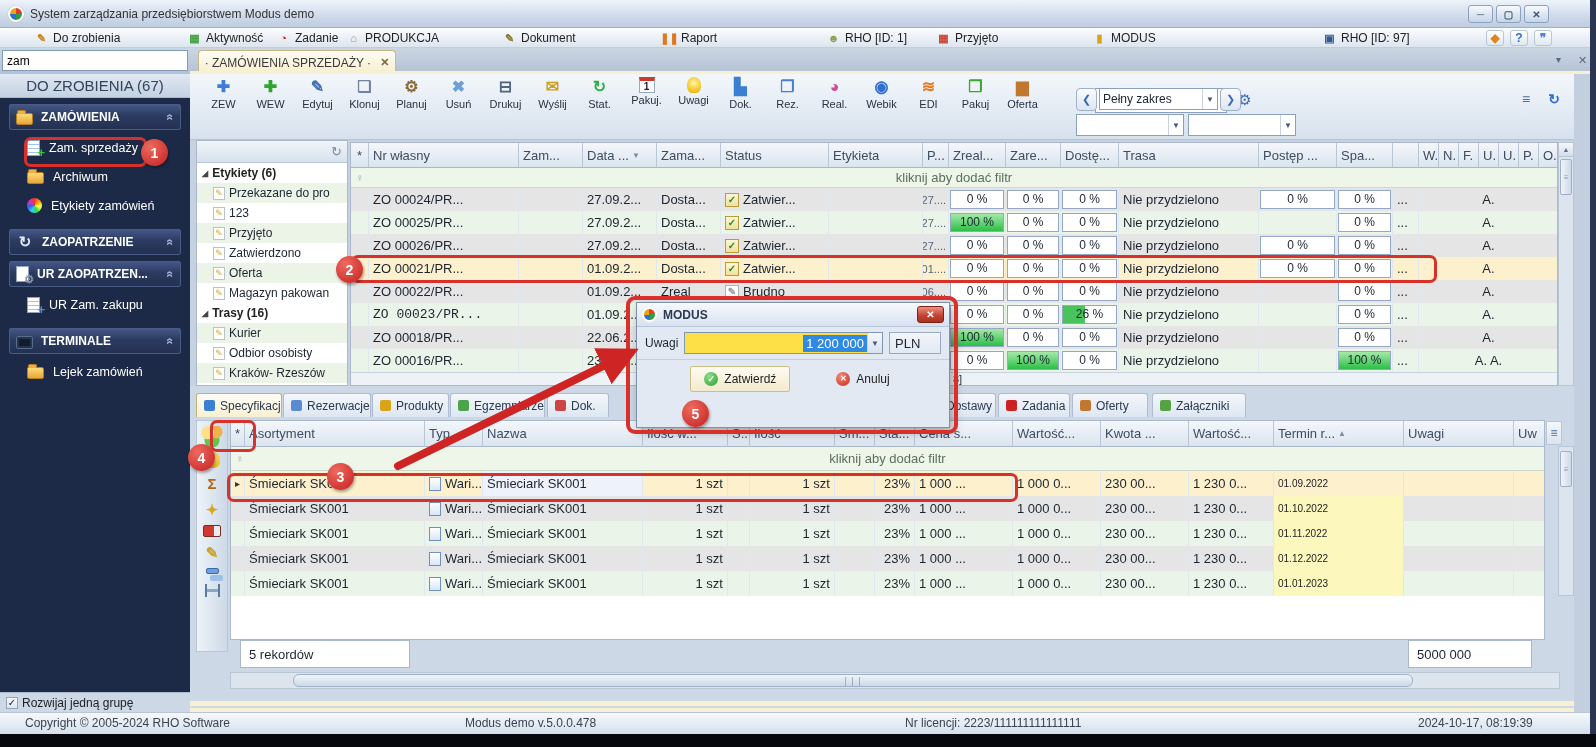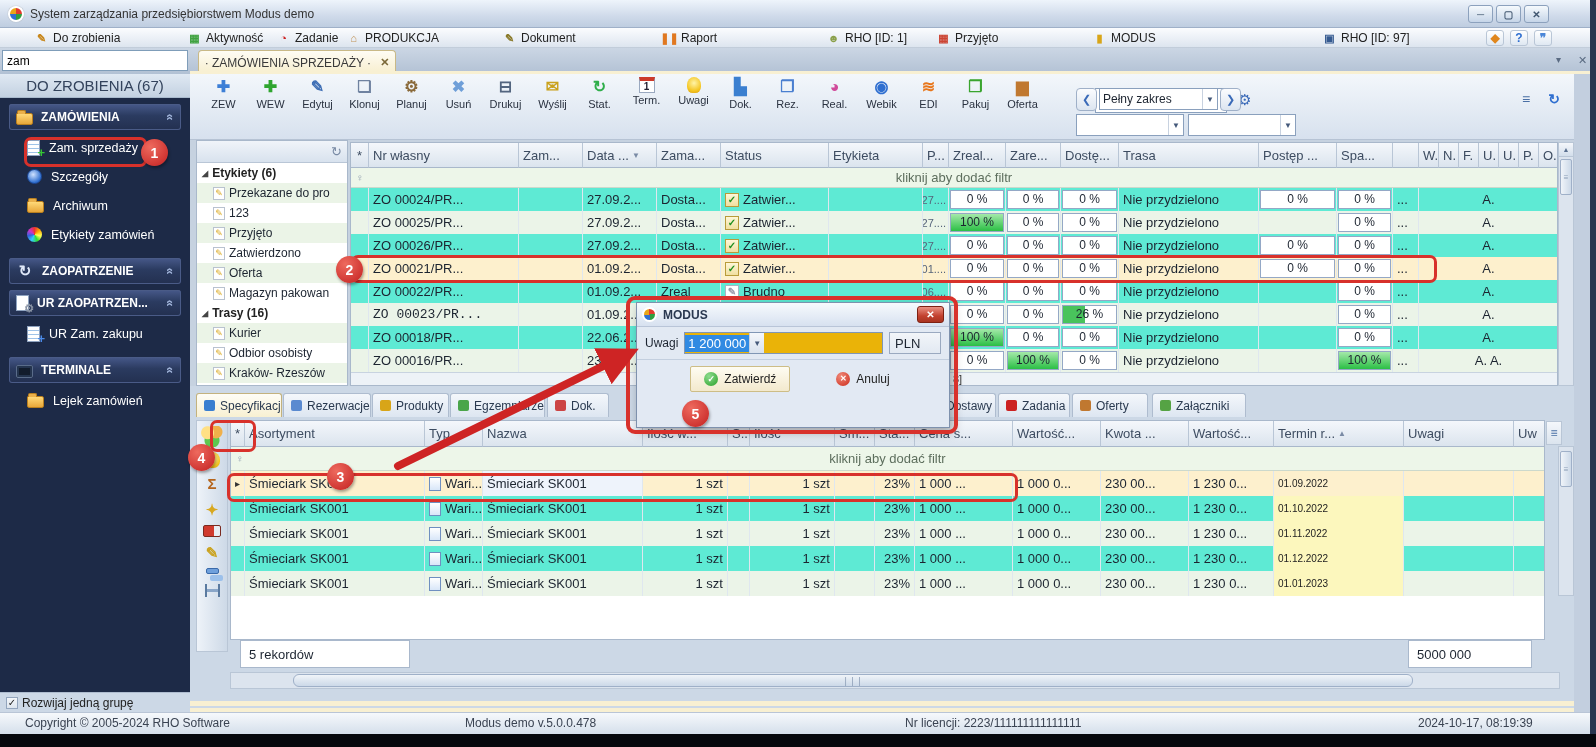--- a/index.html
+++ b/index.html
@@ -73,21 +73,21 @@
 .titem{padding-left:16px}
 .tico{width:12px;height:13px;background:#fff;border:1px solid #b9c2cf;color:#d8a518;font-size:9px;display:flex;align-items:center;justify-content:center;flex:none}
 
 .ghead{display:flex;height:26px}
 .hc{border-right:1px solid #b9c6d6;border-bottom:1px solid #a9b8cb;background:linear-gradient(#f4f7fb,#dbe4ee);display:flex;align-items:center;padding:0 4px;font-size:13px;color:#3d4c61;overflow:hidden;white-space:nowrap;flex:none}
 .hc.cc{justify-content:center}
 .sorti{margin-left:3px;font-size:8px;color:#7a8ba5}
 .gfilter{display:flex;align-items:center;background:#edf6e9;border-bottom:1px solid #ccd9cc;position:relative}
 .pin{width:18px;text-align:center;color:#8a98aa;font-size:10px}
 .fhint{position:absolute;left:0;right:0;text-align:center;color:#5d6e5d;font-size:13px}
-.grow{display:flex;height:23px;background:#5eead4;flex:none}
+.grow{display:flex;height:23px;background:#e5e5e5;flex:none}
 .grow.alt{background:#ebf4e8}
 .grow.sel{background:#fdf0cd}
 .gc{border-right:1px solid #dfe7ef;display:flex;align-items:center;padding:0 4px;font-size:13px;overflow:hidden;white-space:nowrap;height:100%;flex:none}
 .gc.r{justify-content:flex-end}
 .gc.cc{justify-content:center}
 .gc.psm{font-size:11px;color:#55637a;padding-right:2px}
 .pctc{padding:1px}
 .pct{flex:1;border:1px solid #94a8c6;background:#fff;text-align:center;font-size:12px;height:19px;line-height:17px}
 .pct.full{background:linear-gradient(#a4e9a9,#2bbf45)}
 .sico{width:14px;height:14px;margin-right:4px;border:1px solid #b89b3a;background:linear-gradient(#fef7d8,#f0dfa0);color:#1f8f1f;font-size:10px;font-weight:bold;display:inline-flex;align-items:center;justify-content:center;flex:none}
@@ -136,21 +136,21 @@
 #rightpad{left:1574px;top:74px;width:16px;height:638px;background:#c3cfdf}
 
 #modal{left:636px;top:302px;width:314px;height:126px;background:#e2e9f3;border:1px solid #7e91ad;box-shadow:3px 4px 10px rgba(0,0,0,.35);z-index:40}
 .mtitle{height:24px;background:linear-gradient(#f7fafd,#d7e1f0);border-bottom:1px solid #b9c5d8;display:flex;align-items:center;padding:0 5px;gap:6px;font-size:12px;font-weight:bold;color:#2a3850}
 .pin16{width:15px;height:15px;border-radius:50%;background:conic-gradient(#e23b2e 0 25%,#2f9e3f 25% 50%,#2f6fd0 50% 75%,#e8a518 75%);border:2px solid #fff}
 .mclose{margin-left:auto;width:27px;height:17px;background:linear-gradient(#ea9183,#c2402e 60%,#a93420);border:1px solid #7e2012;border-radius:3px;color:#fff;font-size:10px;font-weight:bold;display:flex;align-items:center;justify-content:center}
 .mheadrow{height:30px;display:flex;align-items:center;justify-content:center;border-bottom:1px solid #c3cfdf;box-shadow:0 1px 0 #fff inset}
 .mheading{border:1px solid #8b9cb8;padding:2px 14px;font-size:12px;color:#333;background:linear-gradient(#eef2f8,#dfe7f1)}
 .mfieldrow{height:33px;display:flex;align-items:center;padding:0 8px;gap:6px;border-bottom:1px solid #c3cfdf}
 .mlabel{font-size:12px}
-.minput{flex:1;height:22px;background:#eab308;border:1px solid #7f96b5;display:flex;align-items:center;justify-content:flex-start}
+.minput{flex:1;height:22px;background:#fde047;border:1px solid #7f96b5;display:flex;align-items:center;justify-content:flex-end}
 .msel{background:#308ae2;color:#fff;font-size:13px;padding:1px 3px}
 .mdrop{width:15px;align-self:stretch;display:flex;align-items:center;justify-content:center;font-size:8px;color:#44597a;border-left:1px solid #c8d2e0;background:linear-gradient(#f4f7fb,#d9e2ee)}
 .mcur{width:52px;height:22px;border:1px solid #9aa9c0;background:linear-gradient(#f2f5f9,#e2e9f2);display:flex;align-items:center;padding:0 5px;font-size:13px}
 .mbtns{height:37px;display:flex;align-items:center;justify-content:center;gap:40px}
 .mok{display:flex;align-items:center;gap:6px;height:26px;padding:0 13px;background:linear-gradient(#fefcf2,#f3e9cd);border:1px solid #cdbd86;border-radius:2px;font-size:12px;font-family:inherit;color:#222}
 .okico{width:14px;height:14px;border-radius:50%;background:radial-gradient(circle at 35% 30%,#8edc8e,#28a028);color:#fff;font-size:9px;font-weight:bold;display:flex;align-items:center;justify-content:center}
 .mcancel{display:flex;align-items:center;gap:6px;background:none;border:none;font-size:12px;font-family:inherit;color:#222}
 .cico{width:14px;height:14px;border-radius:50%;background:radial-gradient(circle at 35% 30%,#f08a7a,#cc2a1a);color:#fff;font-size:8px;font-weight:bold;display:flex;align-items:center;justify-content:center}
 
 .anncircle{position:absolute;width:27px;height:27px;border-radius:50%;background:radial-gradient(circle at 35% 30%,#ee6a5e,#c32020);color:#fff;font-size:14px;font-weight:bold;display:flex;align-items:center;justify-content:center;z-index:60;box-shadow:1px 2px 3px rgba(0,0,0,.35)}
@@ -287,21 +287,21 @@
       <div class="tbtn" style="left: 339px;">
         <span class="tbico" style="color: rgb(202, 162, 29);">✉</span>
         <span class="tbl">Wyślij</span>
       </div>
       <div class="tbtn" style="left: 386px;">
         <span class="tbico" style="color: rgb(47, 174, 74);">↻</span>
         <span class="tbl">Stat.</span>
       </div>
       <div class="tbtn" style="left: 433px;">
         <span class="tbico cal">1</span>
-        <span class="tbl">Term.</span>
+        <span class="tbl">Pakuj.</span>
       </div>
       <div class="tbtn" style="left: 480px;">
         <span class="tbico bulbi"></span>
         <span class="tbl">Uwagi</span>
       </div>
       <div class="tbtn" style="left: 527px;">
         <span class="tbico" style="color: rgb(58, 127, 208);">▙</span>
         <span class="tbl">Dok.</span>
       </div>
       <div class="tbtn" style="left: 574px;">
@@ -336,24 +336,20 @@
   <div class="abs" id="sidebar">
       <div class="sgroup">
         <span class="si si-folder"></span>
         <span class="sglab">ZAMÓWIENIA</span>
         <span class="schev">«</span>
       </div>
       <div class="sitems">
         <div class="sitem">
           <span class="si si-doc-plus-green"></span>
           <span>Zam. sprzedaży</span>
-        </div>
-        <div class="sitem">
-          <span class="si si-clock"></span>
-          <span>Szczegóły</span>
         </div>
         <div class="sitem">
           <span class="si si-folder"></span>
           <span>Archiwum</span>
         </div>
         <div class="sitem">
           <span class="si si-colors"></span>
           <span>Etykiety zamówień</span>
         </div>
       </div>

